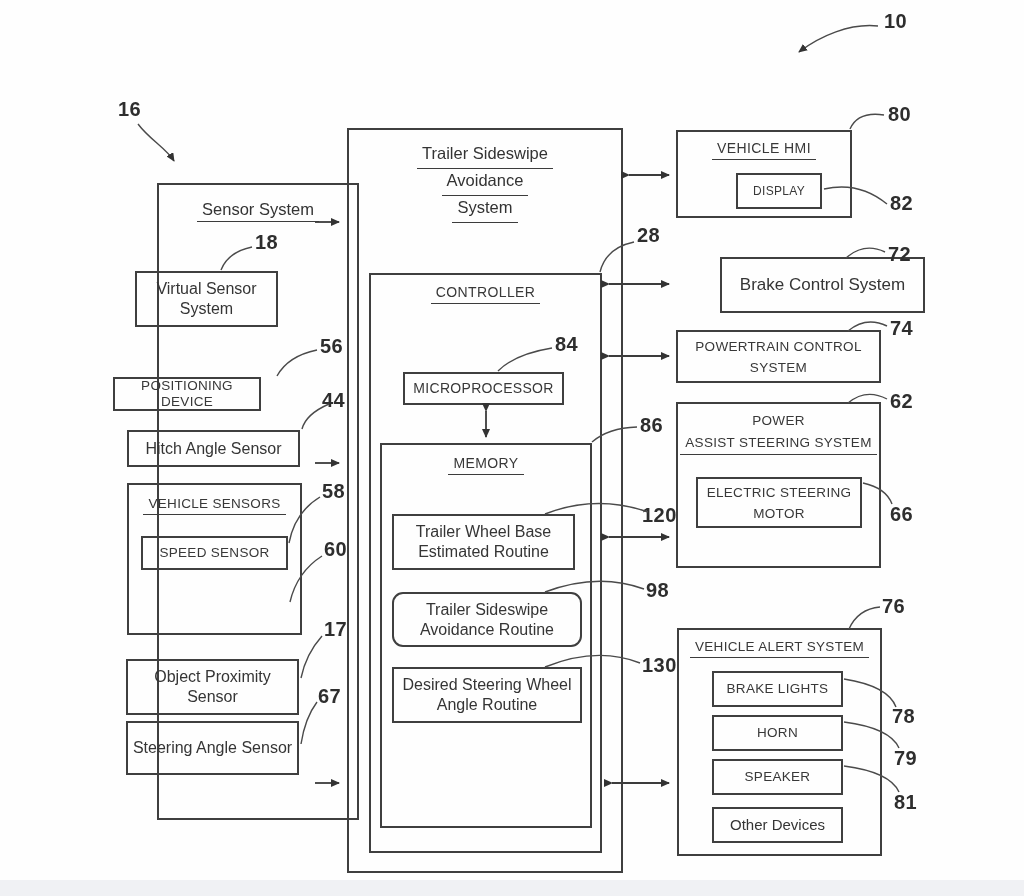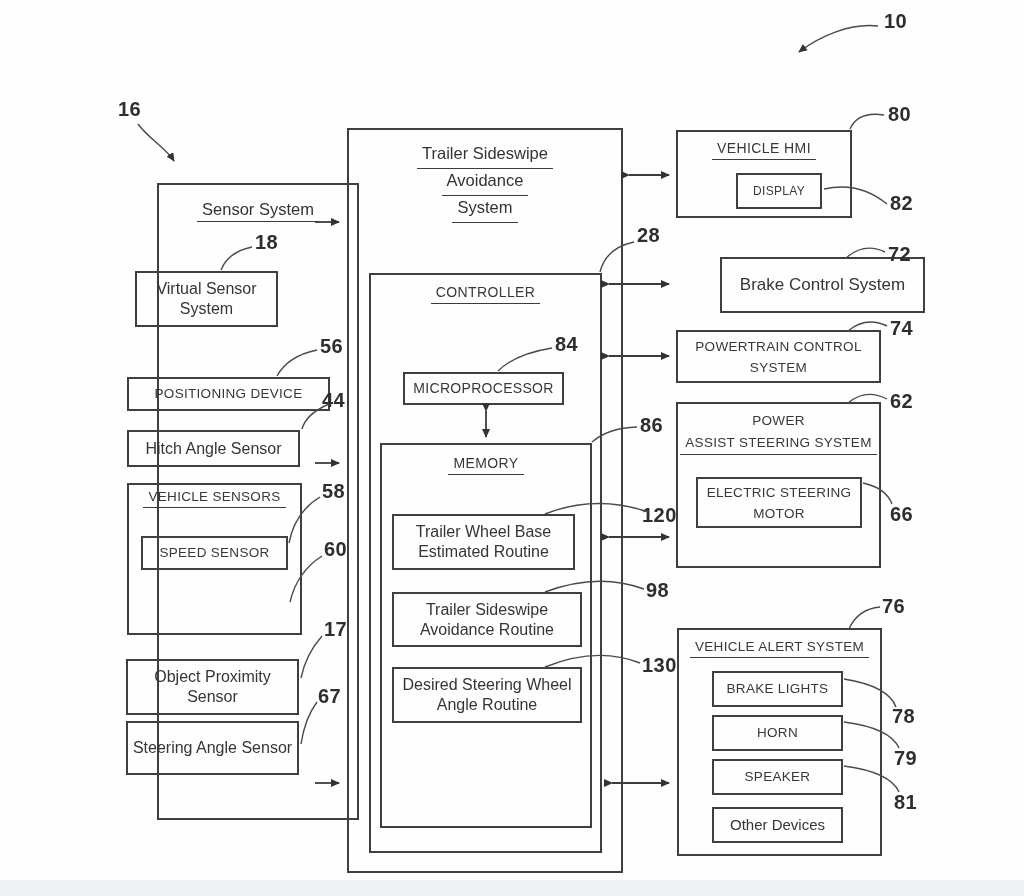--- a/index.html
+++ b/index.html
@@ -18,38 +18,38 @@
   .mix{font-size:16px;color:#353535;}
   .caps{font-size:13.5px;letter-spacing:.3px;color:#383838;}
   .big{font-size:17px;}
   .ttl{font-size:16.5px;color:#333;}
   .smttl{font-size:14px;letter-spacing:.4px;color:#383838;}
   .u{display:inline-block;border-bottom:1.6px solid #3c3c3c;padding:0 5px 2px;}
   .num{
     position:absolute;font-size:20px;font-weight:bold;color:#2e2e2e;
     letter-spacing:.5px;
   }
-  .pad-t{padding-top:4px;}
+  .pad-t{padding-top:11px;}
   svg.overlay{position:absolute;left:0;top:0;pointer-events:none;}
   #bottom-strip{position:absolute;left:0;top:880px;width:1024px;height:16px;background:#f0f1f4;}
 </style>
 </head>
 <body>
 
 <div id="canvas">
 
   <div class="box col" style="left:113px;top:183px;width:202px;height:637px;margin-left:44px;">
     <div class="ttl pad-t" style="padding-top:14px;">
       <span class="u">Sensor System</span>
     </div>
   </div>
   <div class="box mix" style="left:135px;top:271px;width:143px;height:56px;">
     <span>Virtual Sensor System</span>
   </div>
-  <div class="box caps" style="left:127px;top:377px;width:203px;height:34px;">
+  <div class="box caps" style="left:113px;top:377px;width:148px;height:34px;">
     <span>POSITIONING DEVICE</span>
   </div>
   <div class="box mix" style="left:127px;top:430px;width:173px;height:37px;">
     <span>Hitch Angle Sensor</span>
   </div>
   <div class="box col" style="left:127px;top:483px;width:175px;height:152px;">
     <div class="caps pad-t">
       <span class="u">VEHICLE SENSORS</span>
     </div>
   </div>
@@ -79,21 +79,21 @@
     <span>MICROPROCESSOR</span>
   </div>
   <div class="box col" style="left:380px;top:443px;width:212px;height:385px;">
     <div class="smttl" style="padding-top:10px;">
       <span class="u">MEMORY</span>
     </div>
   </div>
   <div class="box mix" style="left:392px;top:514px;width:183px;height:56px;">
     <span>Trailer Wheel Base Estimated Routine</span>
   </div>
-  <div class="box mix" style="left:392px;top:592px;width:190px;height:55px;">
+  <div class="box mix" style="left:392px;top:592px;width:190px;height:55px;border-radius:11px;">
     <span>Trailer Sideswipe Avoidance Routine</span>
   </div>
   <div class="box mix" style="left:392px;top:667px;width:190px;height:56px;">
     <span>Desired Steering Wheel Angle Routine</span>
   </div>
 
   <div class="box col" style="left:676px;top:130px;width:176px;height:88px;">
     <div class="smttl" style="padding-top:8px;">
       <span class="u">VEHICLE HMI</span>
     </div>

